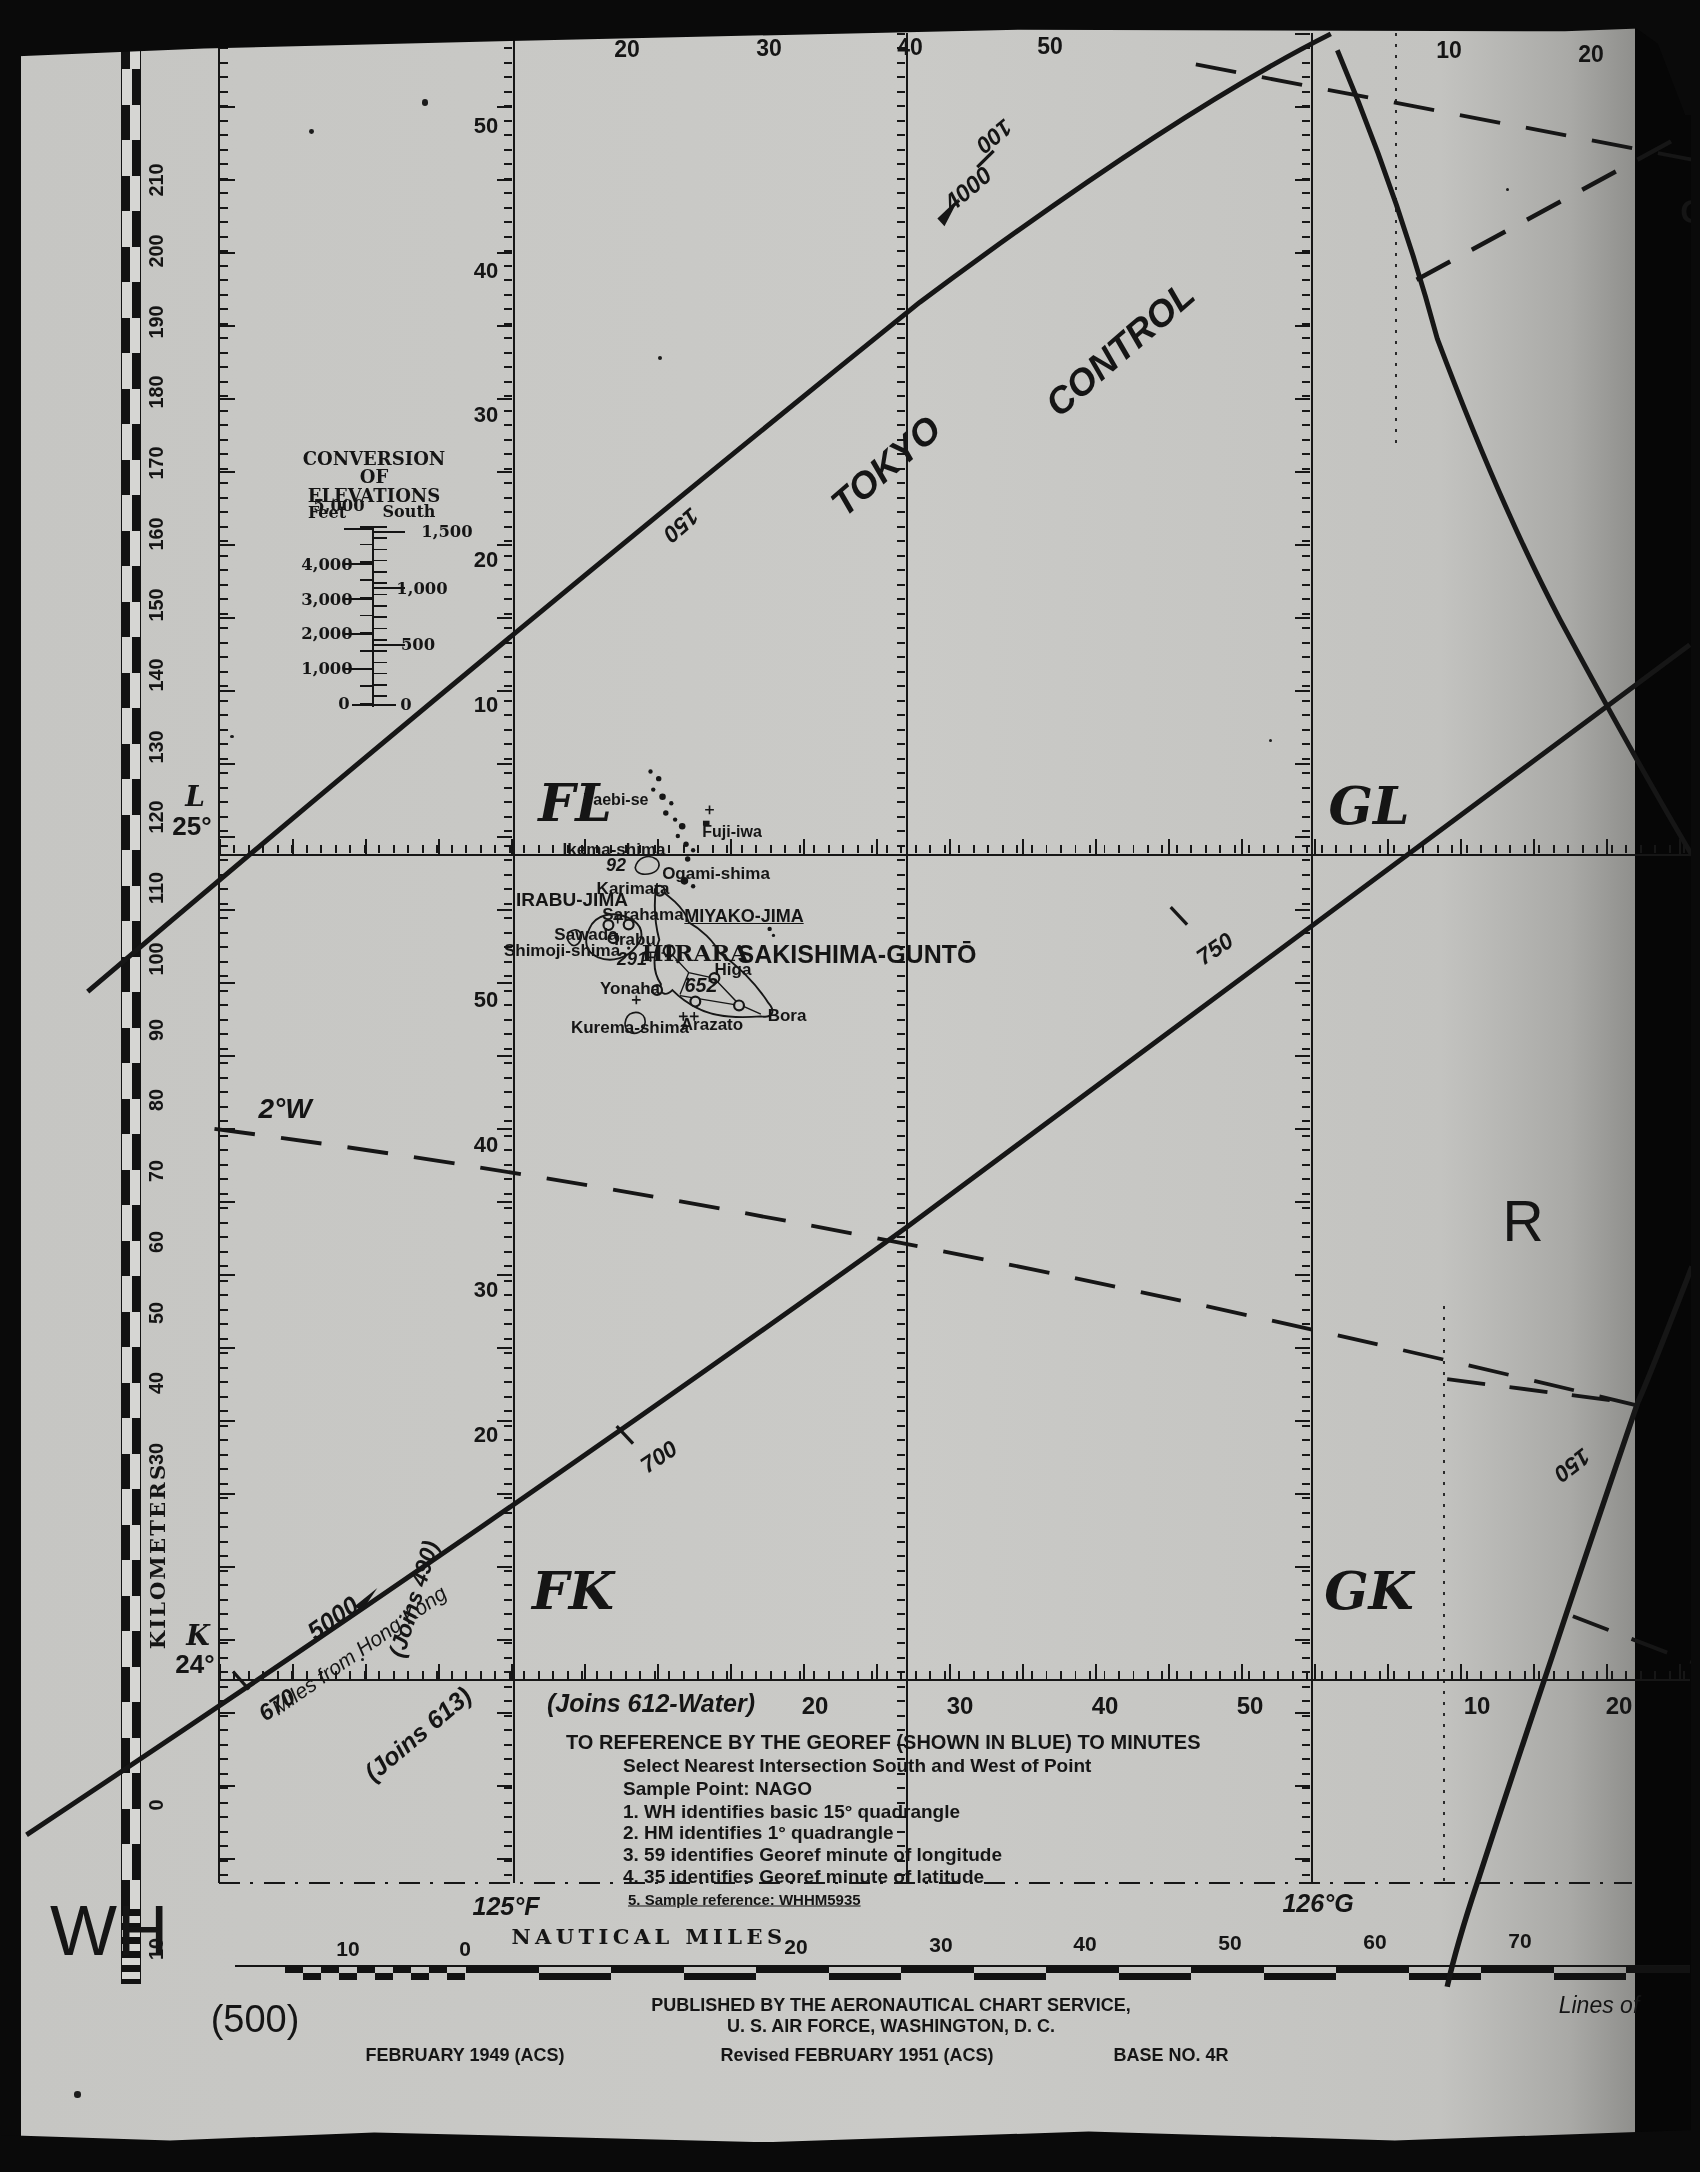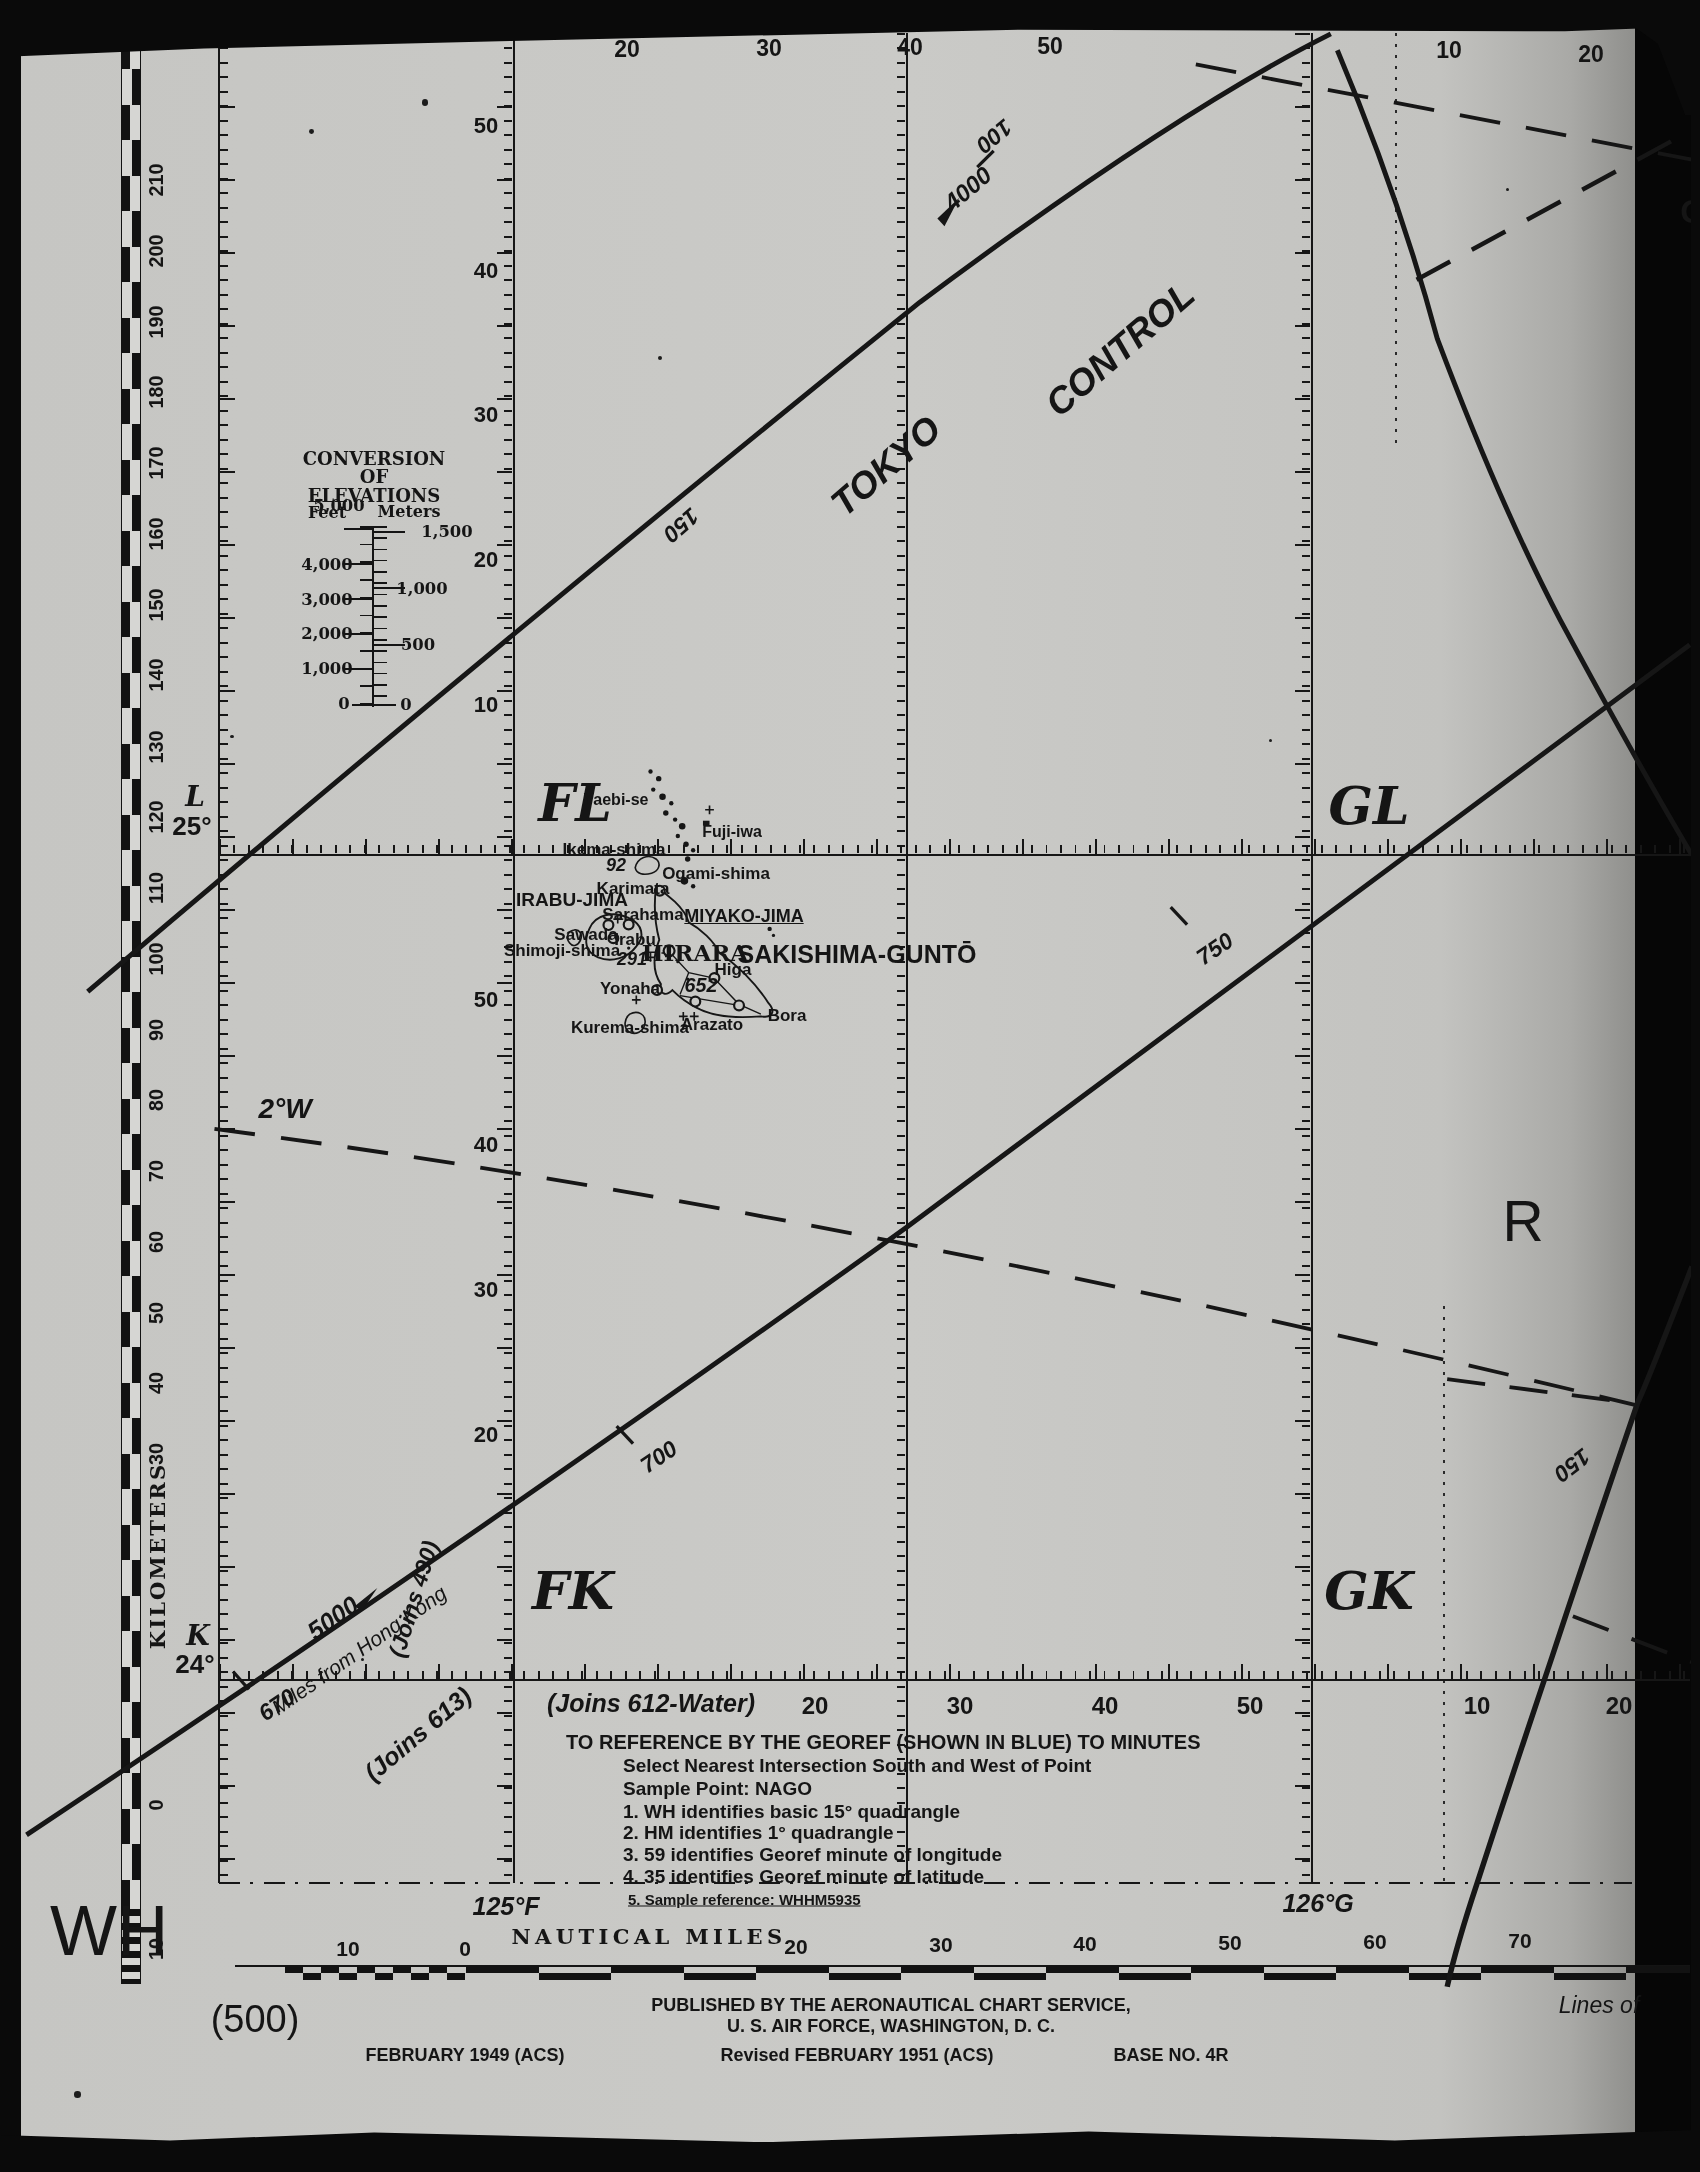--- a/index.html
+++ b/index.html
@@ -247,21 +247,21 @@
       <span class="lbl bi" style="left: 701px; top: 986px; font-size: 19.7px; transform: translate(-50%, -50%);">652</span>
       <span class="lbl b" style="left: 630px; top: 988px; font-size: 17px; transform: translate(-50%, -50%);">Yonaha</span>
       <span class="lbl b" style="left: 787px; top: 1015px; font-size: 17px; transform: translate(-50%, -50%);">Bora</span>
       <span class="lbl b" style="left: 712px; top: 1024px; font-size: 17px; transform: translate(-50%, -50%);">Arazato</span>
       <span class="lbl b" style="left: 630px; top: 1027px; font-size: 17px; transform: translate(-50%, -50%);">Kurema-shima</span>
       <span class="lbl b" style="left: 857px; top: 954px; font-size: 25px; transform: translate(-50%, -50%);">SAKISHIMA-GUNTŌ</span>
       <span class="lbl sb" style="left: 374px; top: 459px; font-size: 18px; transform: translate(-50%, -50%);">CONVERSION</span>
       <span class="lbl sb" style="left: 374px; top: 477px; font-size: 18px; transform: translate(-50%, -50%);">OF</span>
       <span class="lbl sb" style="left: 374px; top: 496px; font-size: 18px; transform: translate(-50%, -50%);">ELEVATIONS</span>
       <span class="lbl sb" style="left: 327px; top: 513px; font-size: 16px; transform: translate(-50%, -50%);">Feet</span>
-      <span class="lbl sb" style="left: 409px; top: 512px; font-size: 16px; transform: translate(-50%, -50%);">Meters</span>
+      <span class="lbl sb" style="left: 409px; top: 512px; font-size: 16px; transform: translate(-50%, -50%);">South</span>
       <span class="lbl sb" style="left: 327px; top: 506px; font-size: 16.4px; transform: translate(-50%, -50%); margin-left: 12px;">5,000</span>
       <span class="lbl sb" style="left: 327px; top: 565px; font-size: 16.4px; transform: translate(-50%, -50%);">4,000</span>
       <span class="lbl sb" style="left: 327px; top: 600px; font-size: 16.4px; transform: translate(-50%, -50%);">3,000</span>
       <span class="lbl sb" style="left: 327px; top: 634px; font-size: 16.4px; transform: translate(-50%, -50%);">2,000</span>
       <span class="lbl sb" style="left: 327px; top: 669px; font-size: 16.4px; transform: translate(-50%, -50%);">1,000</span>
       <span class="lbl sb" style="left: 344px; top: 704px; font-size: 16.4px; transform: translate(-50%, -50%);">0</span>
       <span class="lbl sb" style="left: 423px; top: 532px; font-size: 16.4px; transform: translate(-50%, -50%); margin-left: 24px;">1,500</span>
       <span class="lbl sb" style="left: 422px; top: 589px; font-size: 16.4px; transform: translate(-50%, -50%);">1,000</span>
       <span class="lbl sb" style="left: 418px; top: 645px; font-size: 16.4px; transform: translate(-50%, -50%);">500</span>
       <span class="lbl sb" style="left: 406px; top: 705px; font-size: 16.4px; transform: translate(-50%, -50%);">0</span>

